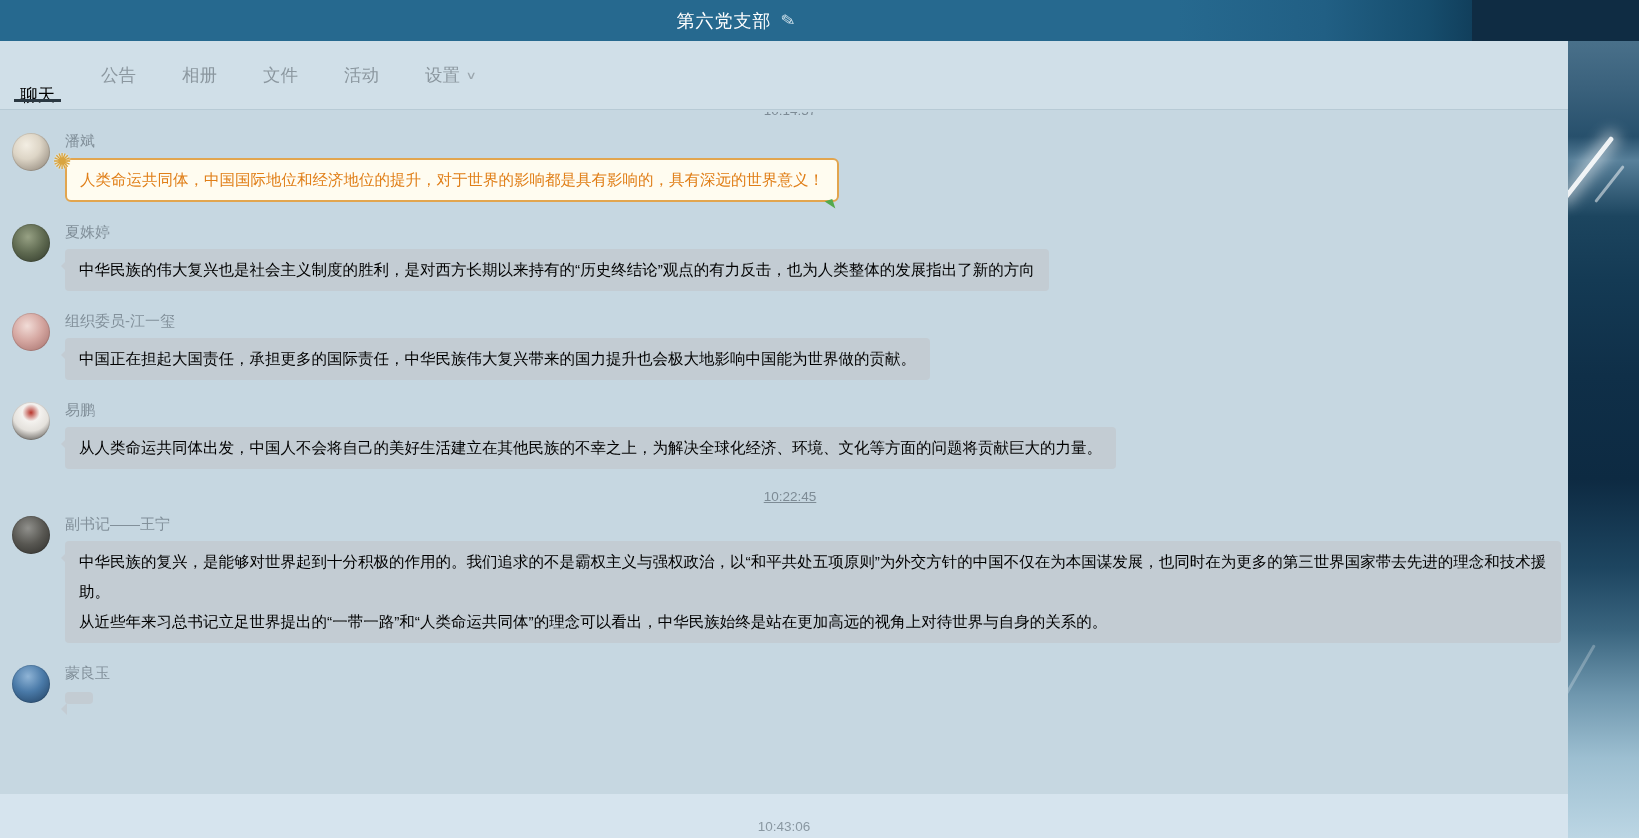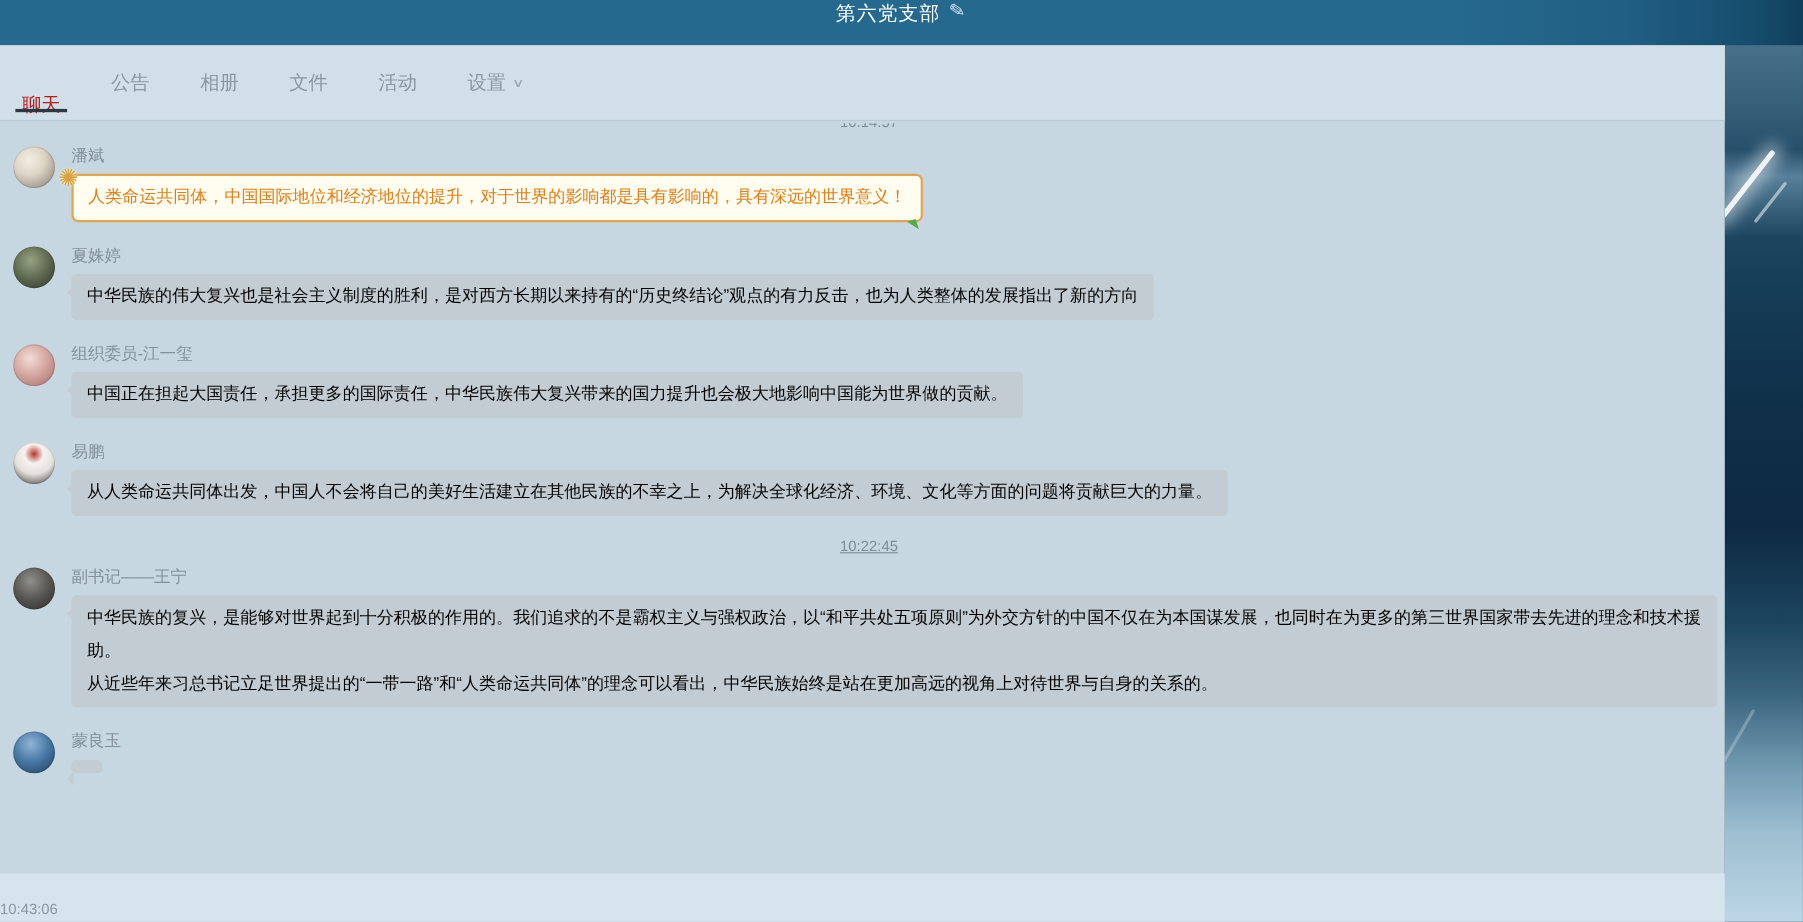--- a/index.html
+++ b/index.html
@@ -1,22 +1,22 @@
 <!DOCTYPE html>
 <html><head>
 <meta charset="utf-8">
 <style>
   * { margin:0; padding:0; box-sizing:border-box; }
   html,body { width:1639px; height:838px; overflow:hidden;
     font-family:"Liberation Sans","DejaVu Sans",sans-serif; background:#0f2c43; }
 
   
-  .header { position:absolute; top:0; left:0; width:1639px; height:41px;
+  .header { position:absolute; top:0; left:0; width:1472px; height:41px;
     background:linear-gradient(90deg,#26698f 0%,#26698f 80%,#215f84 90%,#164d6d 97%,#113f5c 100%);
-    display:flex; justify-content:center; z-index:30; }
+    display:flex; align-items:center; justify-content:center; z-index:30; }
   .header-title { color:#ffffff; font-size:18px; letter-spacing:1px; }
   .header-edit { color:#cfe2ec; font-size:17px; margin-left:10px; cursor:pointer;
     transform:rotate(-10deg); display:inline-block; }
 
   
   .bg-art { position:absolute; top:41px; right:0; width:71px; height:797px;
     background:linear-gradient(180deg,
       #49708a 0%, #3a617c 6%, #27506c 12%, #58809a 15%,
       #1c455f 22%, #143a54 30%, #0f2f48 42%, #0d2a42 55%,
       #1d4560 66%, #3a657f 74%, #6f97ae 82%, #9dbfd1 90%, #bcd6e4 100%);
@@ -31,21 +31,21 @@
 
   
   .panel { position:absolute; top:41px; left:0; width:1568px; height:797px;
     background:#c6d7e1; z-index:10; }
 
   
   .tabbar { height:69px; background:#d0dfe8; border-bottom:1px solid #b7cad5;
     display:flex; align-items:stretch; padding-left:14px; }
   .tab { position:relative; display:flex; align-items:center; padding:0 6px;
     margin-right:34px; font-size:17.5px; color:#8b979f; cursor:pointer; }
-  .tab.active { color:#b91c1c;margin-top:39px; }
+  .tab.active { color:#000000;margin-top:39px; }
   .tab.active::after { content:""; position:absolute; left:0; right:0; bottom:7px;
     height:3px; background:#2b3842; }
   .tab .chev { font-size:11px; color:#9aa6ad; margin-left:7px; transform:scaleX(1.4); }
 
   
   .chat { position:absolute; top:70px; left:0; right:0; bottom:38px; overflow:hidden;
     padding:0 0 0 12px; }
 
   .time-row { text-align:center; font-size:13.5px; color:#7d8b95; }
   .clip-top { height:9px; overflow:hidden; margin:1px 0 2px 0; }
@@ -68,21 +68,21 @@
     border-radius:6px; padding:5px 13px; }
   .bubble.hl::before { display:none; }
   .ornament { position:absolute; left:-14px; top:-13px; font-size:22px; color:#d9a43f;
     text-shadow:0 0 2px #fff8e0; }
   .sent-ind { position:absolute; right:3px; bottom:-10px; width:0; height:0;
     border-left:8px solid transparent; border-top:10px solid #55a94c;
     transform:rotate(-18deg); }
 
   
   .bottom-strip { position:absolute; left:0; right:0; bottom:0; height:44px;
-    background:#d6e4ee; overflow:hidden; }
+    background:#d6e4ee; text-align:center; overflow:hidden; }
   .bottom-strip span { display:inline-block; margin-top:23px; line-height:20px;
     font-size:13.5px; color:#8a98a2; }
 </style>
 </head>
 <body>
 
 <div class="header">
   <span class="header-title">第六党支部</span>
   <span class="header-edit">✎</span>
 </div>

